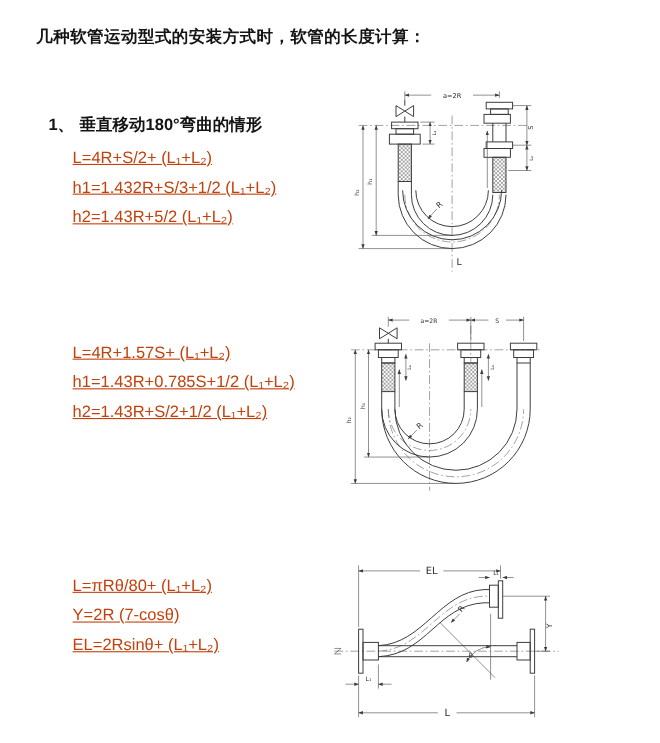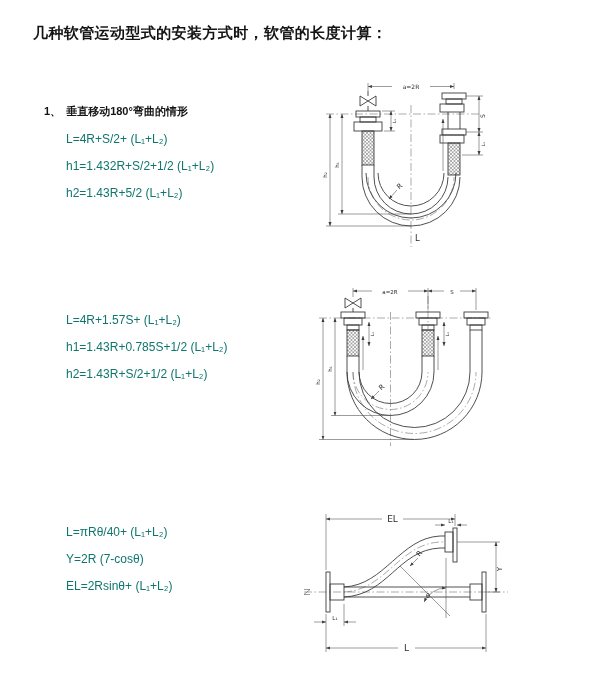--- a/index.html
+++ b/index.html
@@ -2,24 +2,24 @@
 <html><head>
 <meta charset="utf-8">
 <style>
   html,body{margin:0;padding:0;background:#ffffff;}
   .page{position:relative;width:600px;height:675px;background:#fff;overflow:hidden;
         font-family:"Liberation Sans","DejaVu Sans",sans-serif;color:#141414;}
   .title{position:absolute;left:33px;top:24px;font-size:15px;font-weight:700;
          margin:0;letter-spacing:.4px;white-space:nowrap;}
   .block{position:absolute;left:44px;}
   #s1{top:104px}#s2{top:300px}#s3{top:512px}
-  .heading{font-size:11px;font-weight:700;white-space:nowrap;}
+  .heading{font-size:15px;font-weight:700;white-space:nowrap;}
   .heading .num{margin-right:5px;}
   .formulas{margin:7px 0 0 22px;}
-  .formula{font-size:12px;line-height:27px;white-space:nowrap;color:#0f766e;}
+  .formula{font-size:15px;line-height:27px;white-space:nowrap;color:#c2410c;text-decoration:underline;}
   .diagram{position:absolute;}
   #d1{left:318px;top:77px;}
   #d2{left:313px;top:284px;}
   #d3{left:300px;top:500px;}
   svg text{font-family:"DejaVu Sans",sans-serif;fill:#2b2b2b;}
   .ol{stroke:#3c3c3c;stroke-width:.9;fill:none;}
   .olh{stroke:#3c3c3c;stroke-width:.9;}
   .dim{stroke:#4a4a4a;stroke-width:.55;fill:none;}
   .cl{stroke:#555;stroke-width:.5;fill:none;stroke-dasharray:8 2.5 1.5 2.5;}
 </style>
@@ -29,36 +29,36 @@
 <div class="page">
 
   <h1 class="title">几种软管运动型式的安装方式时，软管的长度计算：</h1>
 
   <section class="block" id="s1">
     <div class="heading">
       <span class="num">1、</span><span>垂直移动180°弯曲的情形</span>
     </div>
     <div class="formulas">
       <div class="formula">L=4R+S/2+ (L₁+L₂)</div>
-      <div class="formula">h1=1.432R+S/2+1/2 (L₁+L₂)</div>
+      <div class="formula">h1=1.432R+S/3+1/2 (L₁+L₂)</div>
       <div class="formula">h2=1.43R+5/2 (L₁+L₂)</div>
     </div>
   </section>
 
   <section class="block" id="s2">
     <div class="formulas">
       <div class="formula">L=4R+1.57S+ (L₁+L₂)</div>
       <div class="formula">h1=1.43R+0.785S+1/2 (L₁+L₂)</div>
       <div class="formula">h2=1.43R+S/2+1/2 (L₁+L₂)</div>
     </div>
   </section>
 
   <section class="block" id="s3">
     <div class="formulas">
-      <div class="formula">L=πRθ/40+ (L₁+L₂)</div>
+      <div class="formula">L=πRθ/80+ (L₁+L₂)</div>
       <div class="formula">Y=2R (7-cosθ)</div>
       <div class="formula">EL=2Rsinθ+ (L₁+L₂)</div>
     </div>
   </section>
 
   <svg class="diagram" id="d1" width="175" height="178" viewBox="0 0 175 178">
     <defs>
       <marker id="m1" viewBox="0 0 10 10" refX="9.5" refY="5" markerWidth="7.5" markerHeight="7.5" orient="auto-start-reverse">
         <path d="M0,1.3 L10,5 L0,8.7 Z" fill="#3d3d3d"></path>
       </marker>

